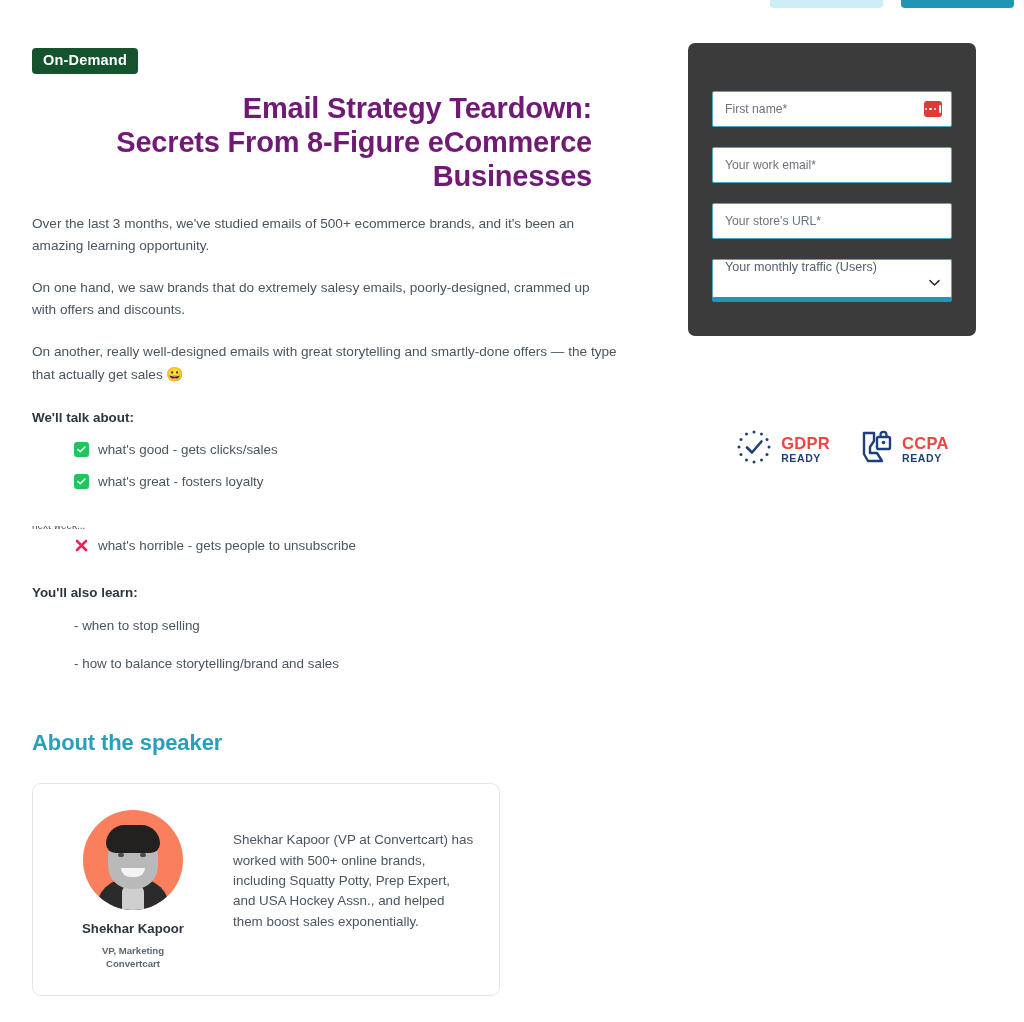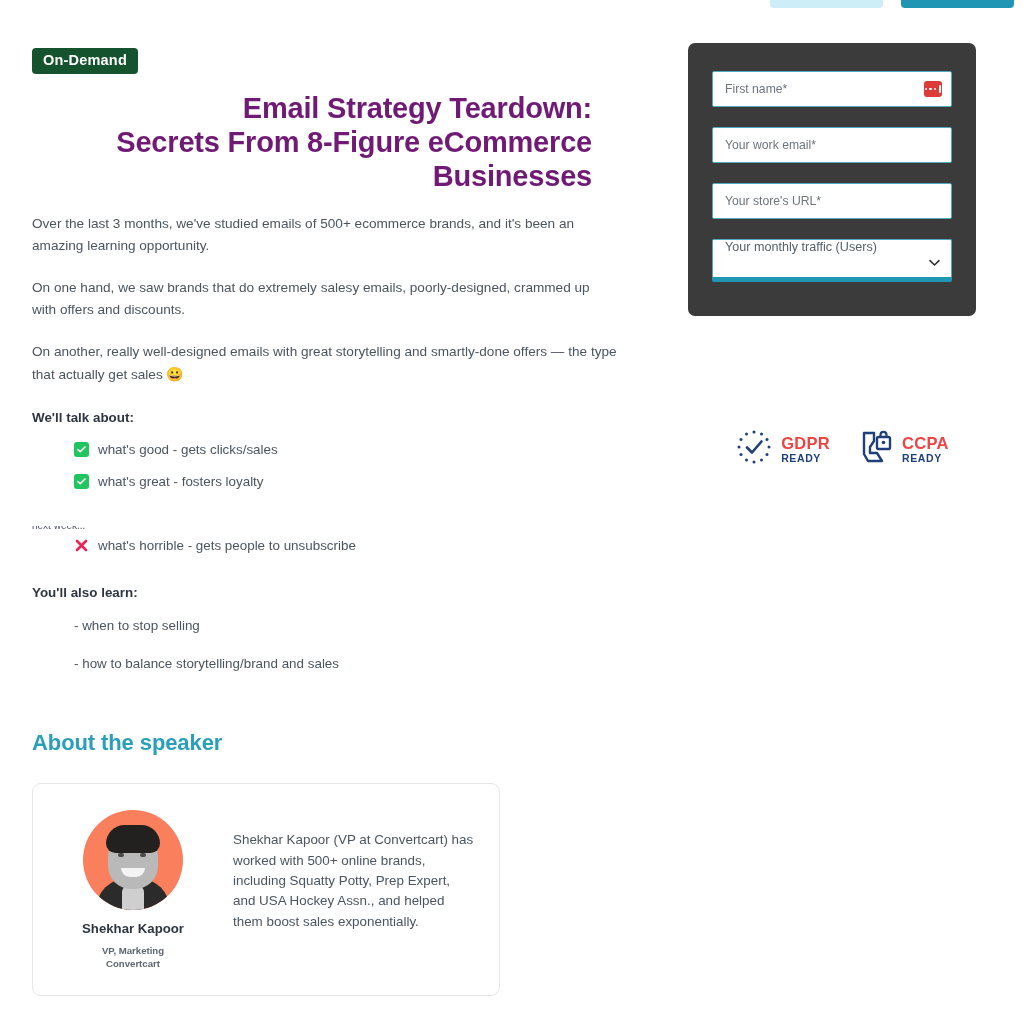--- a/index.html
+++ b/index.html
@@ -273,21 +273,21 @@
   }
 
   
   .form-panel {
     position: absolute;
     left: 688px;
     top: 43px;
     width: 288px;
     background: #3b3b3b;
     border-radius: 7px;
-    padding: 28px 24px 34px;
+    padding: 48px 24px 34px;
   }
   .field-wrap { position: relative; margin-bottom: 20px; }
   .field-wrap:last-of-type { margin-bottom: 0; }
 
   .txt-input {
     width: 100%;
     height: 36px;
     background: #ffffff;
     border: 1px solid #4fa8bd;
     border-radius: 2px;

